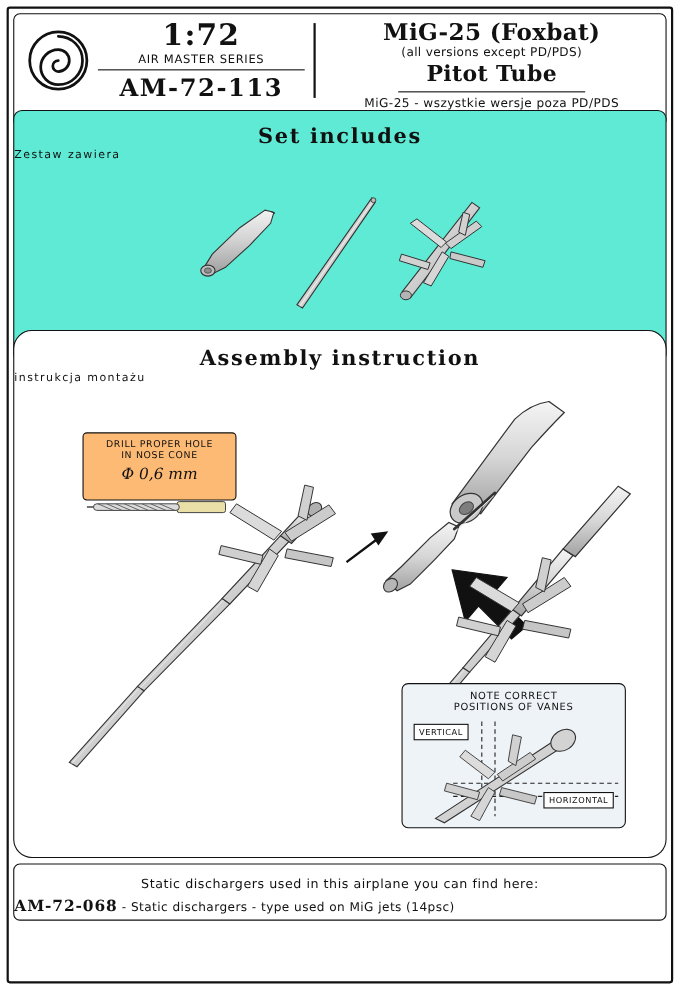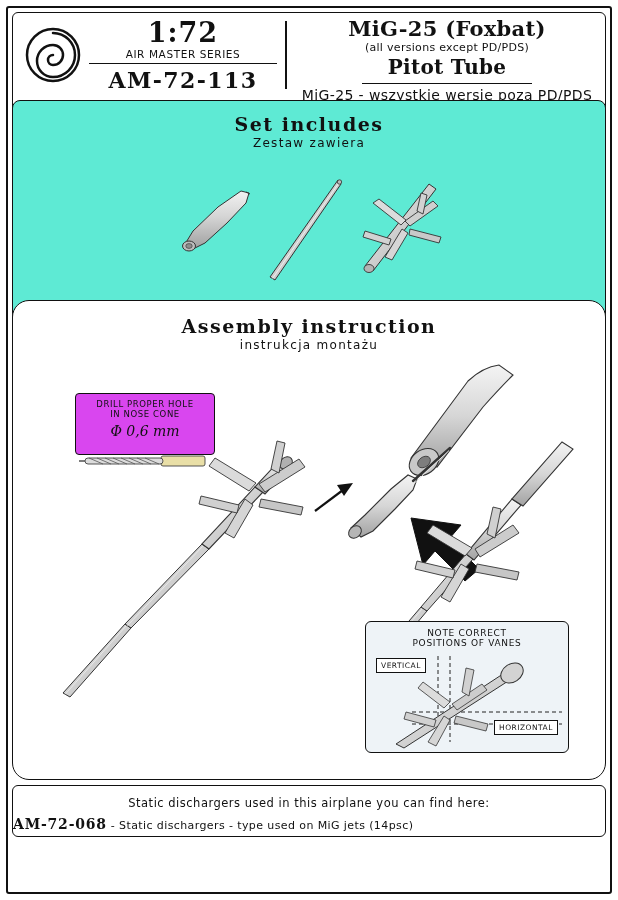--- a/index.html
+++ b/index.html
@@ -95,43 +95,42 @@
     font-weight: bold;
     font-size: 20px;
     letter-spacing: 0.3px;
     margin-top: 1px;
   }
   .title-rule {
     height: 1.2px; background: #111;
     width: 170px; margin: 4px auto 3px auto;
   }
   .title-pl {
-    font-size: 14px;
+    font-size: 11px;
     letter-spacing: 0.4px;
   }
 
   
   .panel-includes {
     position: absolute;
     left: 4px; top: 92px;
     width: 594px; height: 230px;
     border: 1.5px solid #111;
     border-radius: 8px;
     background: #5eead4;
   }
   .h-title {
     text-align: center;
     font-family: "DejaVu Serif", serif;
     font-size: 19px;
     font-weight: bold;
     letter-spacing: 1.5px;
   }
   .h-sub {
-    text-align: center;
-    font-size: 12px;
+    font-size: 10px;
     letter-spacing: 1.3px;
     margin-top: 1px;
   }
   .panel-includes .h-title { margin-top: 12px; }
 
   
   .panel-assembly {
     position: absolute;
     left: 4px; top: 292px;
     width: 594px; height: 480px;
@@ -140,21 +139,21 @@
     background: #fff;
   }
   .panel-assembly .h-title { margin-top: 14px; }
 
   .drill-box {
     position: absolute;
     left: 62px; top: 92px;
     width: 140px; height: 62px;
     border: 1.2px solid #111;
     border-radius: 4px;
-    background: #d946ef;
+    background: #fdba74;
   }
   .drill-l1 {
     text-align: center;
     font-size: 8.5px;
     letter-spacing: 0.6px;
     margin-top: 5px;
   }
   .drill-l2 {
     text-align: center;
     font-size: 8.5px;

